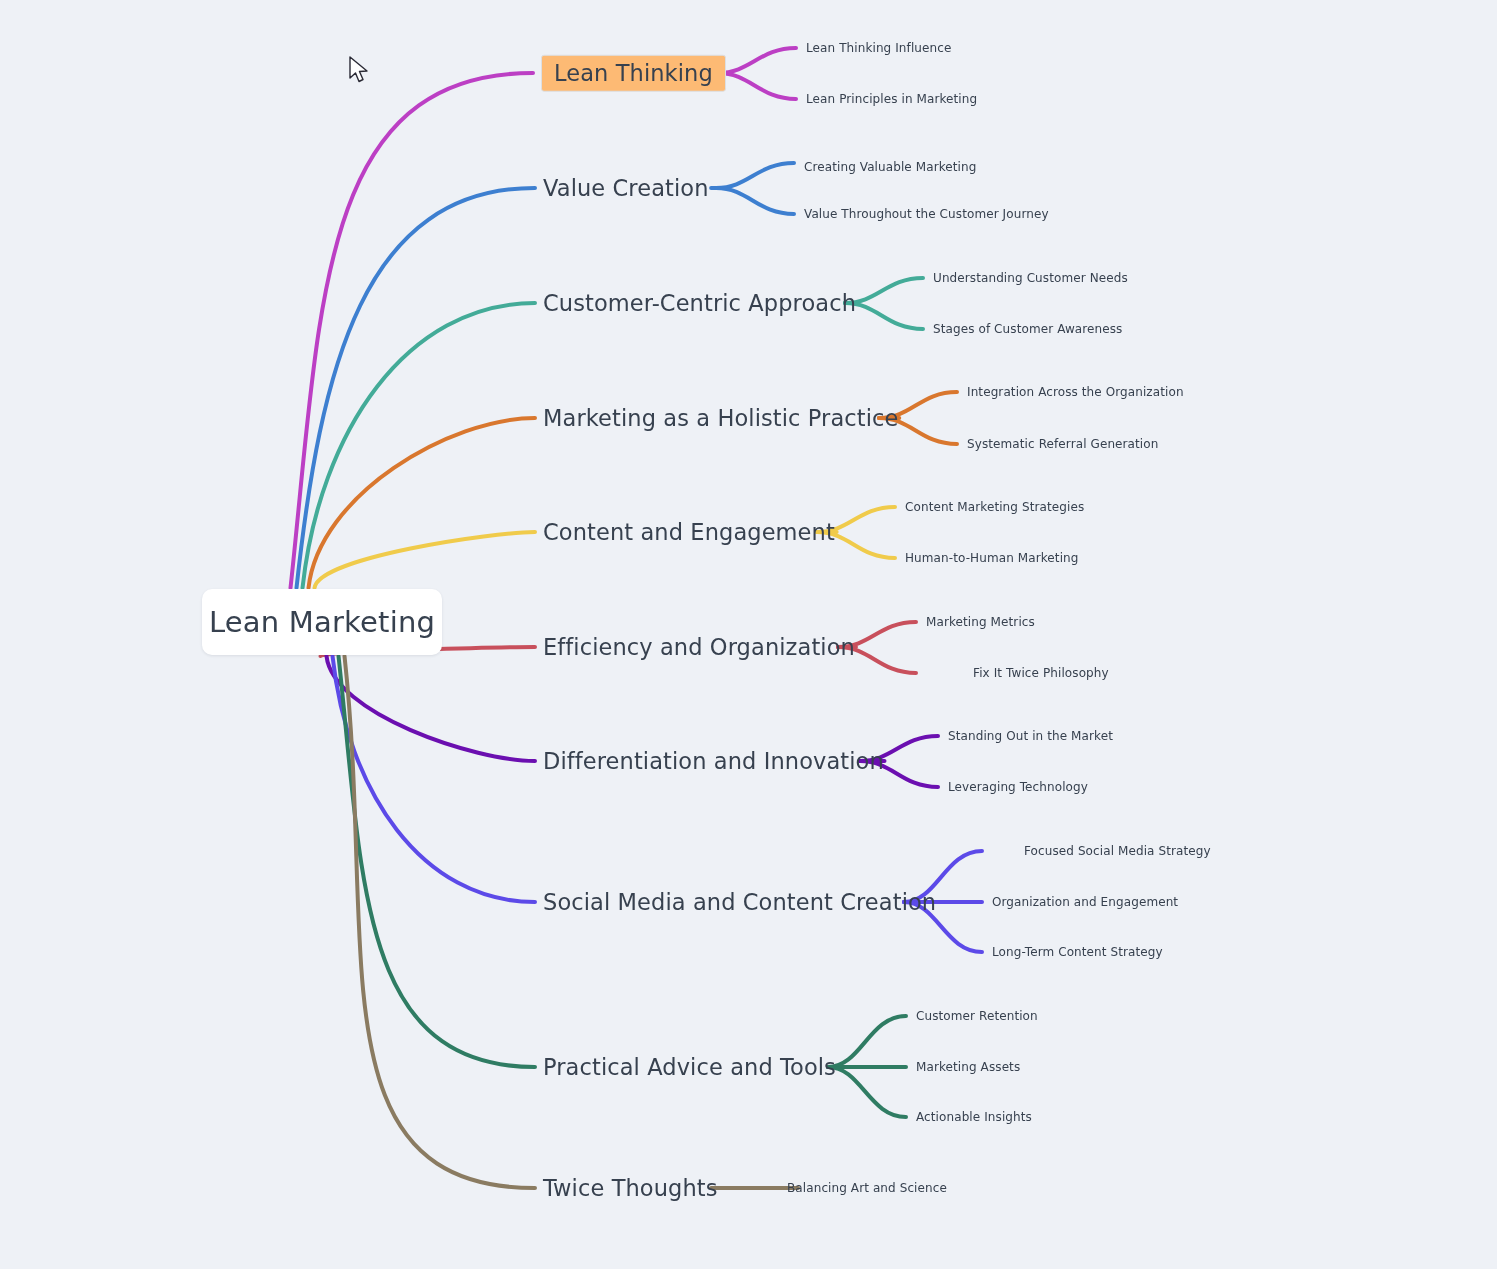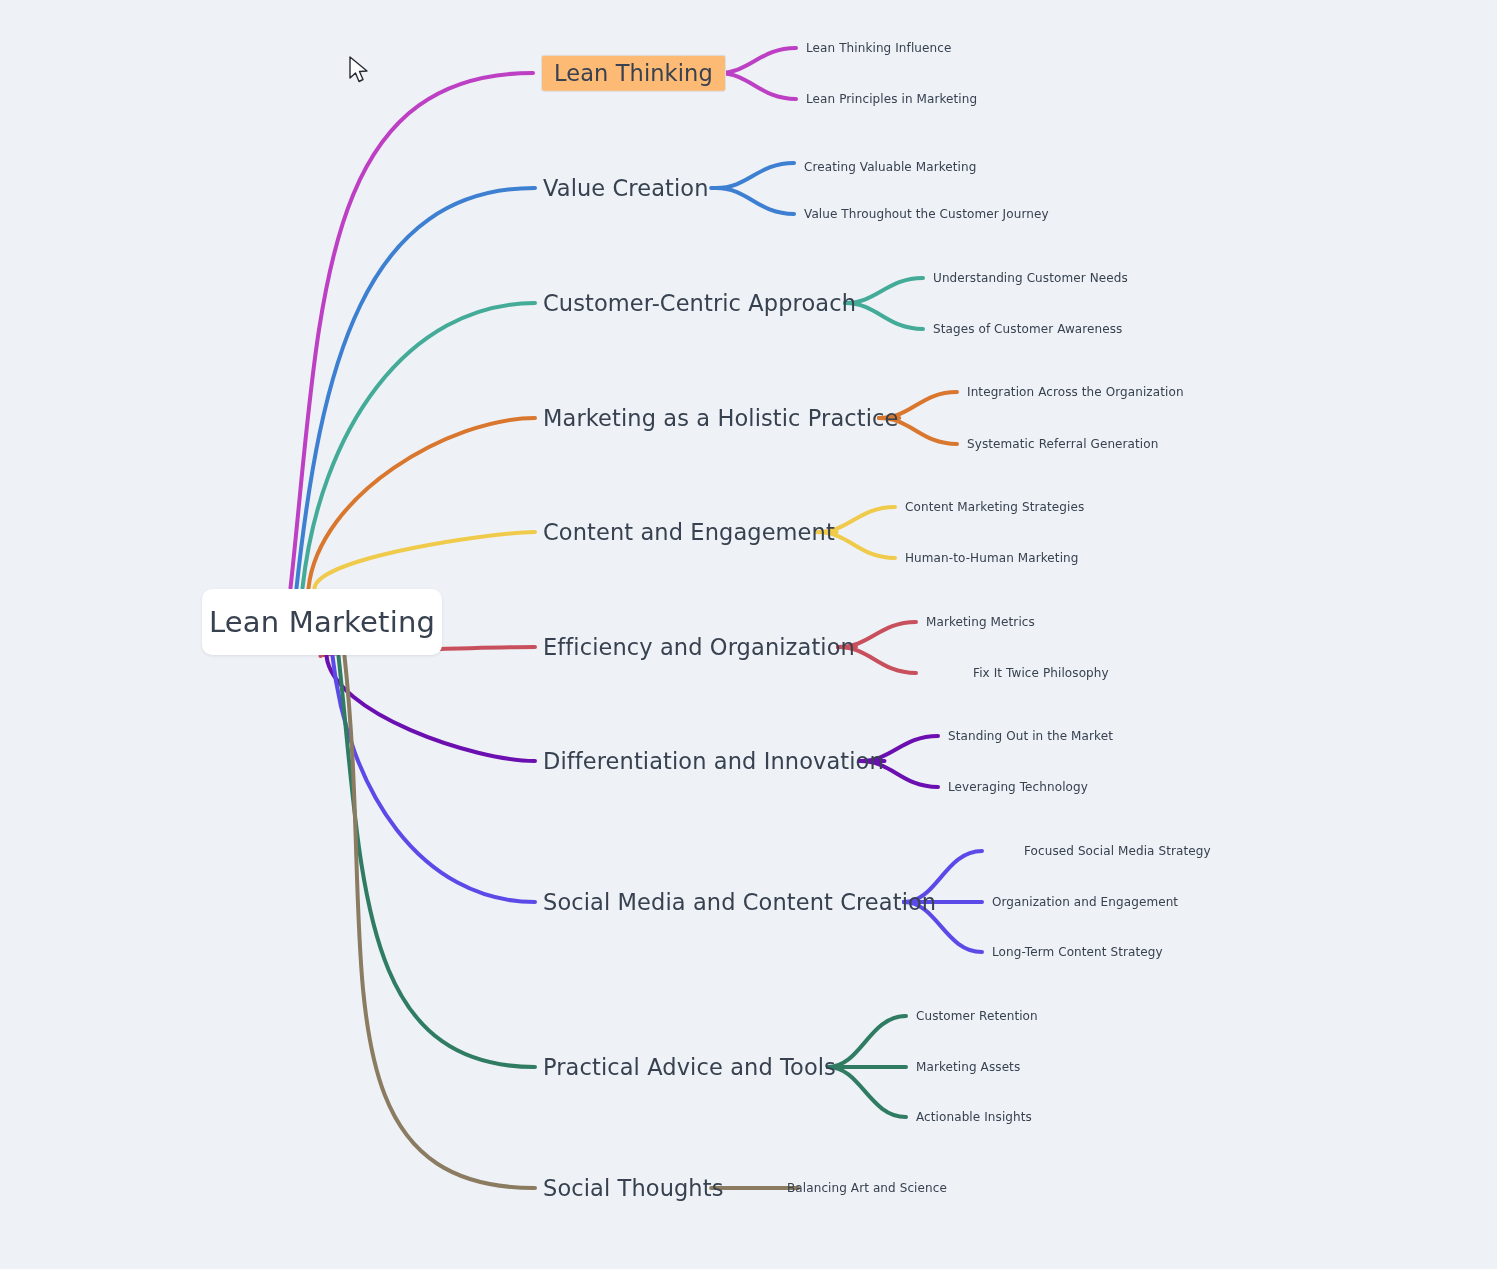--- a/index.html
+++ b/index.html
@@ -145,20 +145,20 @@
       <div class="node-label leaf-label" style="left: 948px; top: 736px;"><span>Standing Out in the Market</span></div>
       <div class="node-label leaf-label" style="left: 948px; top: 787px;"><span>Leveraging Technology</span></div>
       <div class="node-label branch-label" style="left: 543px; top: 902px;"><span>Social Media and Content Creation</span></div>
       <div class="node-label leaf-label" style="left: 992px; top: 851px; margin-left: 32px;"><span>Focused Social Media Strategy</span></div>
       <div class="node-label leaf-label" style="left: 992px; top: 902px;"><span>Organization and Engagement</span></div>
       <div class="node-label leaf-label" style="left: 992px; top: 952px;"><span>Long-Term Content Strategy</span></div>
       <div class="node-label branch-label" style="left: 543px; top: 1067px;"><span>Practical Advice and Tools</span></div>
       <div class="node-label leaf-label" style="left: 916px; top: 1016px;"><span>Customer Retention</span></div>
       <div class="node-label leaf-label" style="left: 916px; top: 1067px;"><span>Marketing Assets</span></div>
       <div class="node-label leaf-label" style="left: 916px; top: 1117px;"><span>Actionable Insights</span></div>
-      <div class="node-label branch-label" style="left: 543px; top: 1188px;"><span>Social Thoughts</span></div>
+      <div class="node-label branch-label" style="left: 543px; top: 1188px;"><span>Twice Thoughts</span></div>
       <div class="node-label leaf-label" style="left: 787px; top: 1188px;"><span>Balancing Art and Science</span></div>
     </div>
 
   <svg class="cursor-arrow" id="cursor-arrow" width="22" height="30" style="left: 349px; top: 56px;">
     <polygon points="1,1 1,22 6.5,17 10,25.5 14,23.5 10.5,15.5 18,15" fill="#ffffff" stroke="#2a2a35" stroke-width="1.4" stroke-linejoin="round"></polygon>
   </svg>
 </div>
 
 </body></html>

